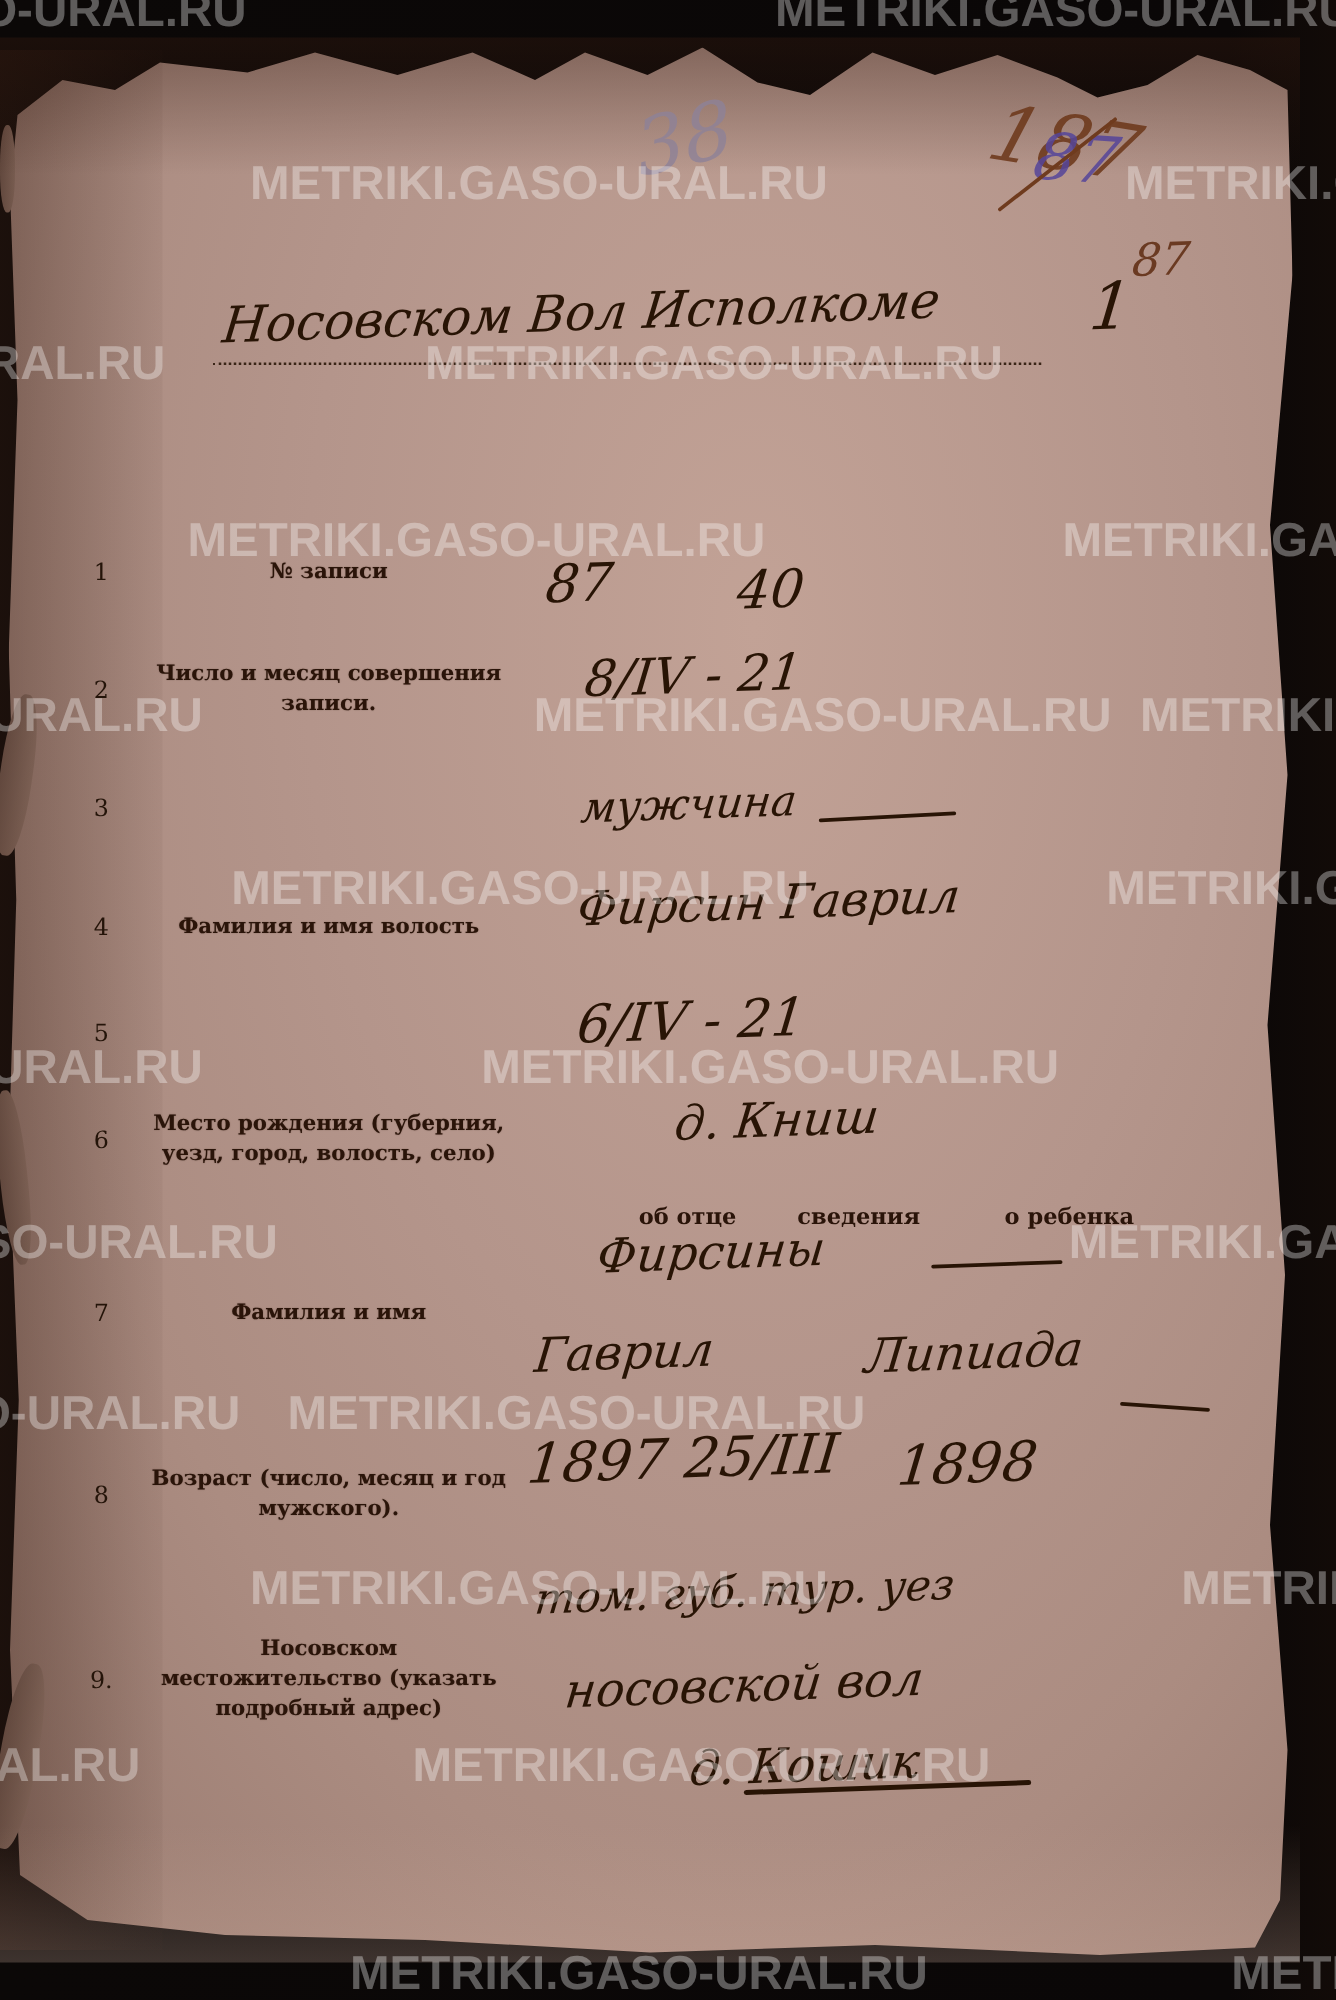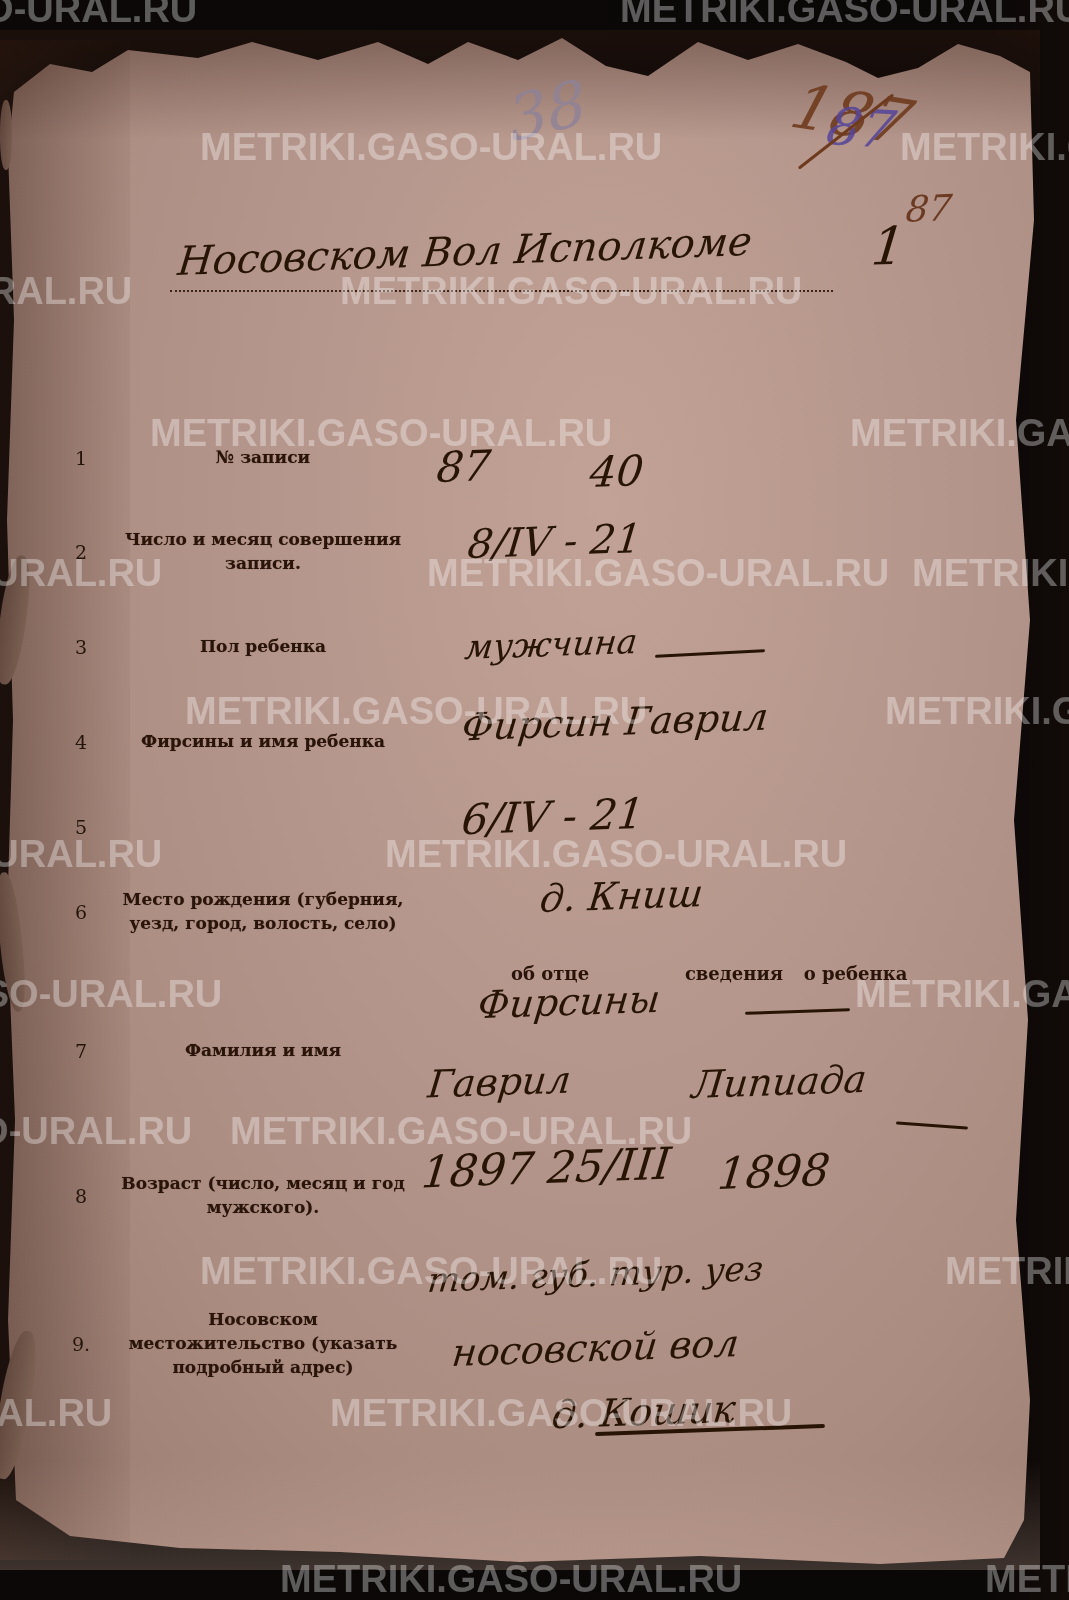--- a/index.html
+++ b/index.html
@@ -47,21 +47,21 @@
   #vh-general{left:415px;width:112px;}
   #vh-male{left:527px;width:231px;}
   #vh-female{left:758px;width:238px;}
   .rownum{position:absolute;left:53px;width:56px;display:flex;align-items:center;justify-content:center;
       font-size:19px;color:#241409;}
   .rowlabel{position:absolute;left:118px;width:290px;display:flex;align-items:center;justify-content:center;
       text-align:center;font-size:17px;font-weight:bold;color:#2a1409;line-height:1.4;
       text-shadow:0 0 1px rgba(42,20,9,.45);}
   .subh{position:absolute;top:963px;font-size:18px;font-weight:bold;color:#2a1409;text-align:center;}
   #subh-father{left:495px;width:110px;}
-  #subh-info{left:674px;width:120px;}
+  #subh-info{left:627px;width:120px;}
   #subh-mother{left:798px;width:115px;}
   
   .hw{position:absolute;font-family:"DejaVu Serif",serif;font-style:italic;color:#281405;
       white-space:nowrap;transform:rotate(-2deg) skewX(-8deg);}
   #hw-pri{left:178px;top:228px;font-size:40px;}
   #hw-year{left:872px;top:216px;font-size:52px;}
   #hw-corner{left:906px;top:188px;font-size:36px;color:#6a3a22;}
   #hw-r1g{left:437px;top:442px;font-size:42px;}
   #hw-r1m{left:590px;top:447px;font-size:42px;}
   #hw-r2{left:468px;top:518px;font-size:40px;}
@@ -150,22 +150,21 @@
   <div class="rownum z4" style="top:598px;height:97px;">3</div>
   <div class="rownum z4" style="top:695px;height:93px;">4</div>
   <div class="rownum z4" style="top:788px;height:77px;">5</div>
   <div class="rownum z4" style="top:865px;height:93px;">6</div>
   <div class="rownum z4" style="top:958px;height:186px;">7</div>
   <div class="rownum z4" style="top:1144px;height:104px;">8</div>
   <div class="rownum z4" style="top:1248px;height:192px;">9.</div>
 
   <div class="rowlabel z4" style="top:410px;height:95px;">№ записи</div>
   <div class="rowlabel z4" style="top:505px;height:93px;">Число и месяц совершения записи.</div>
-  <div class="rowlabel z4" style="top:598px;height:97px;">Пол ребенка</div>
-  <div class="rowlabel z4" style="top:695px;height:93px;">Фирсины и имя ребенка</div>
+  <div class="rowlabel z4" style="top:695px;height:93px;">Фамилия и имя волость</div>
   <div class="rowlabel z4" style="top:865px;height:93px;">Место рождения (губерния, уезд, город, волость, село)</div>
   <div class="rowlabel z4" style="top:958px;height:186px;padding-bottom:60px;">Фамилия и имя</div>
   <div class="rowlabel z4" style="top:1144px;height:104px;">Возраст (число, месяц и год мужского).</div>
   <div class="rowlabel z4" style="top:1248px;height:192px;">Носовском местожительство (указать подробный адрес)</div>
 
   <div class="subh z4" id="subh-father">об отце</div>
   <div class="subh z4" id="subh-info">сведения</div>
   <div class="subh z4" id="subh-mother">о ребенка</div>
 
   <div class="hw z5" id="hw-pri">Носовском Вол Исполкоме</div>

